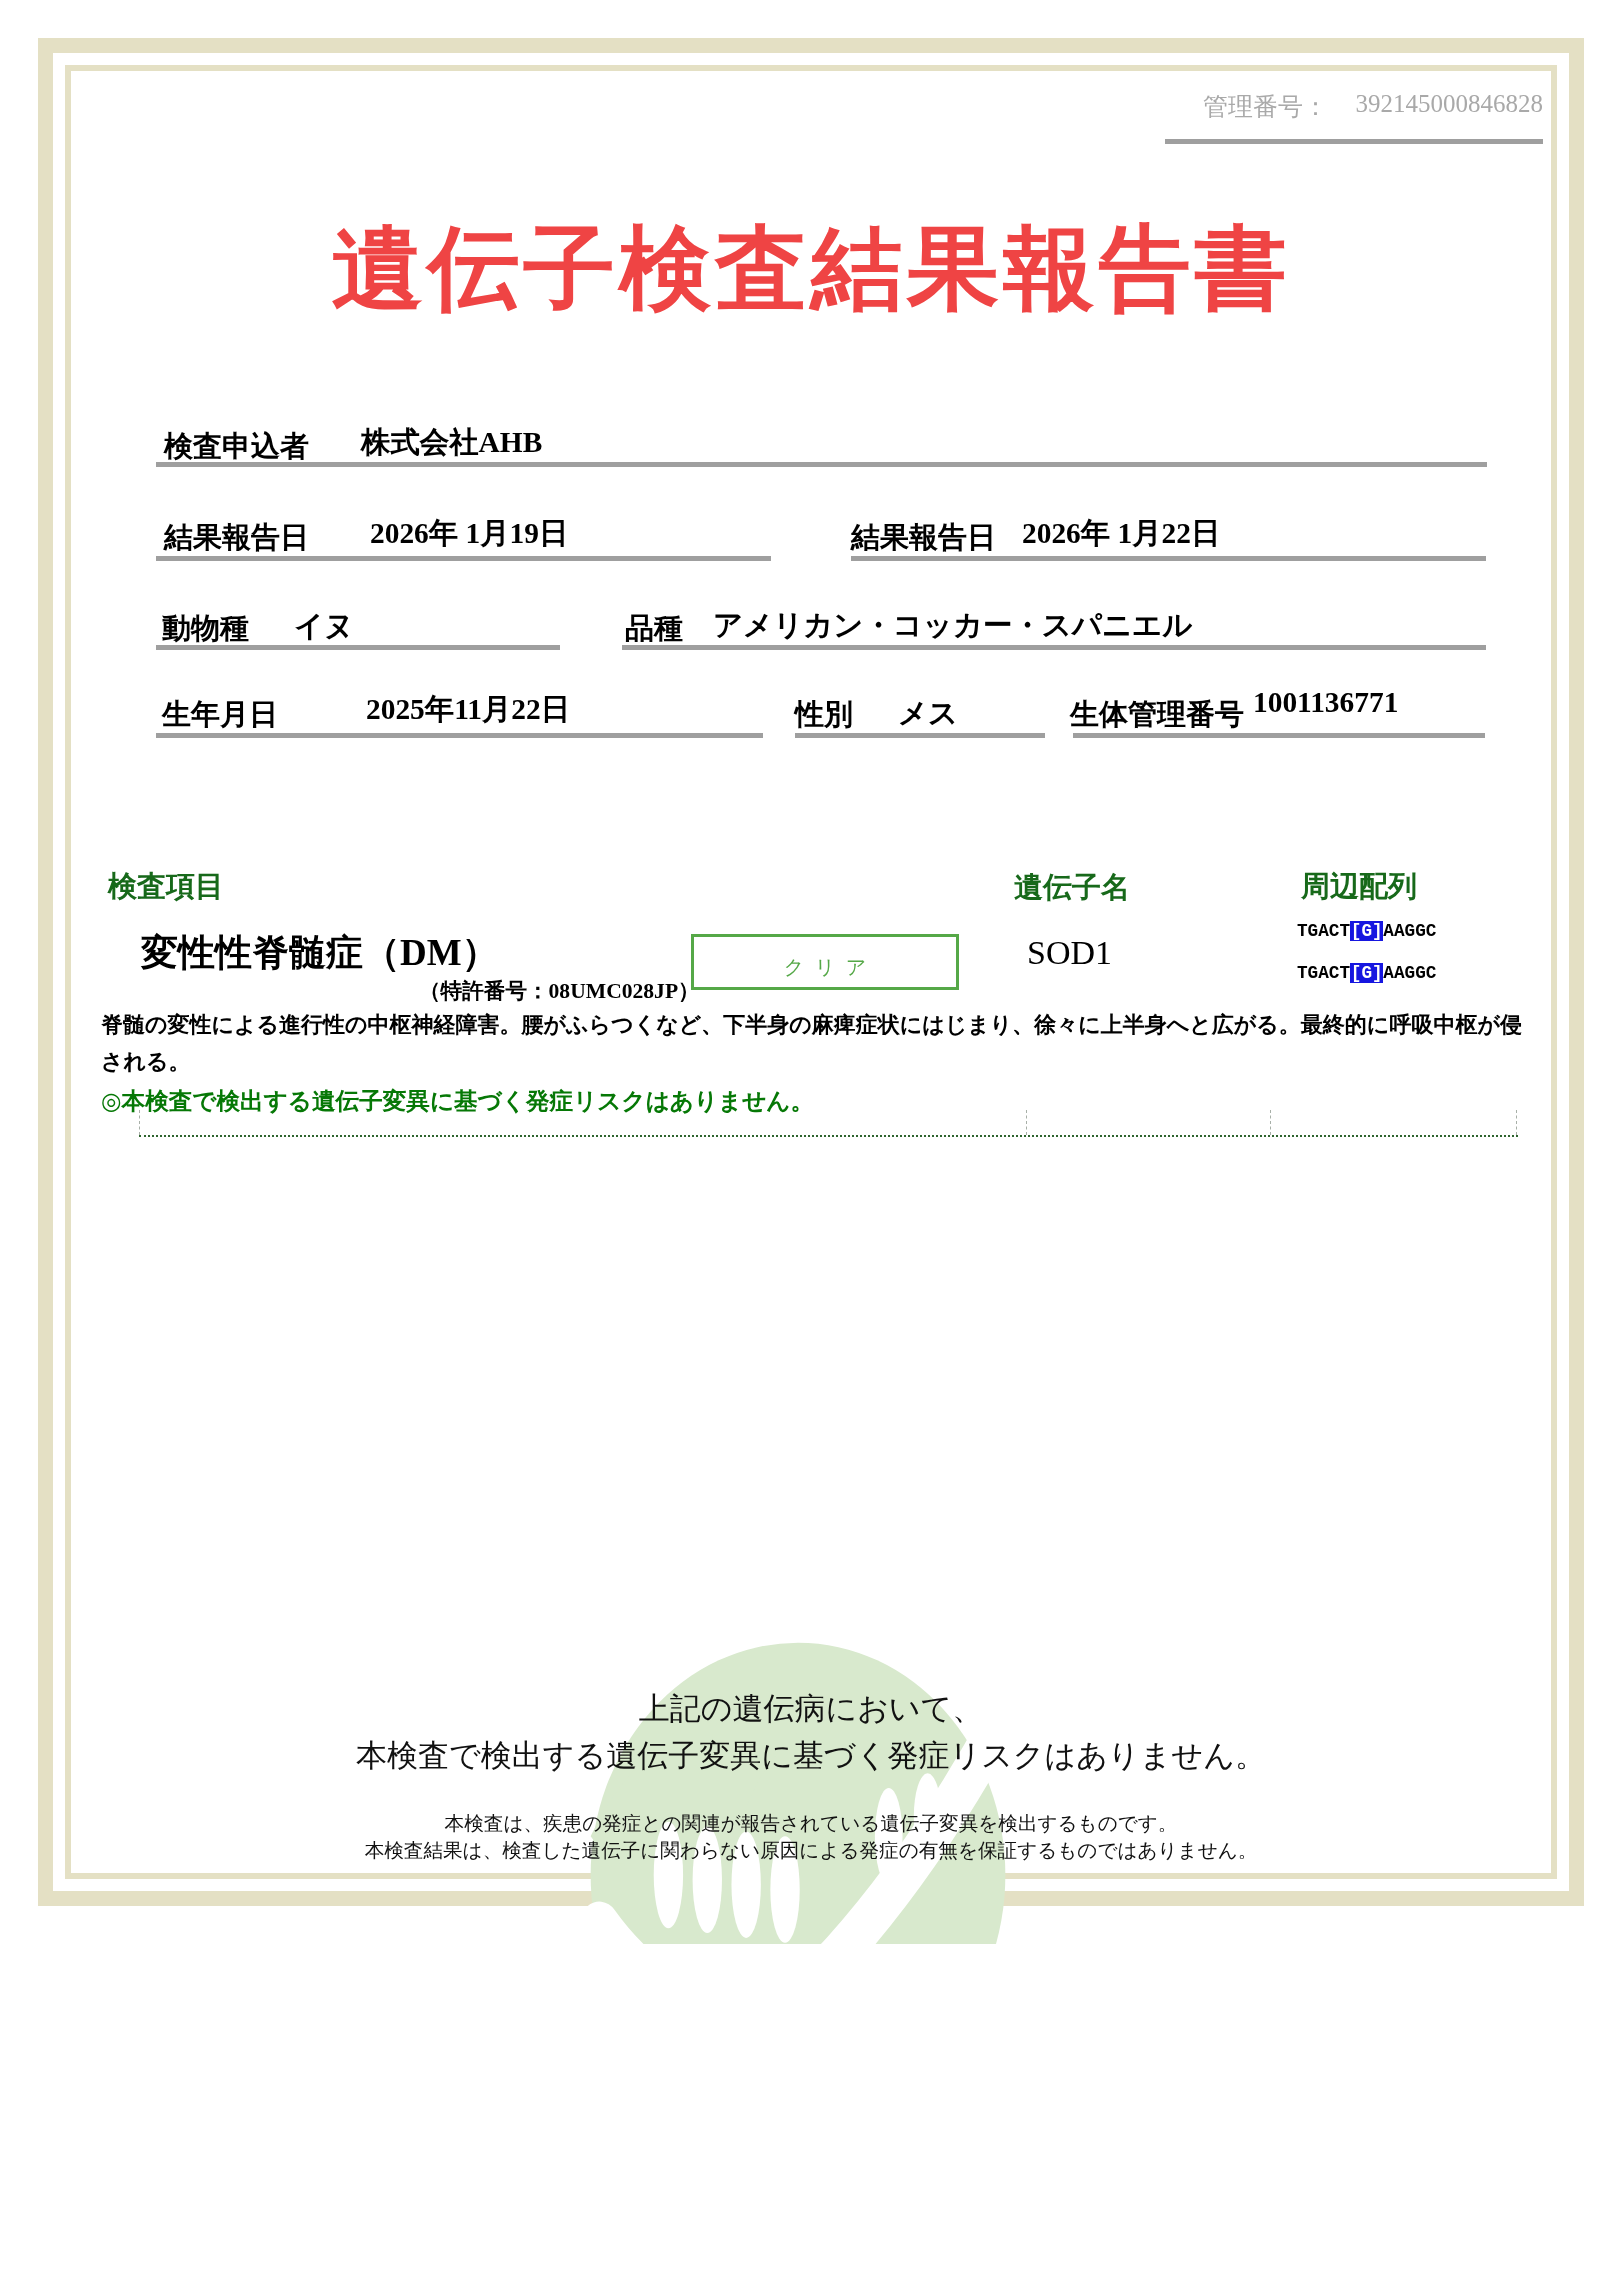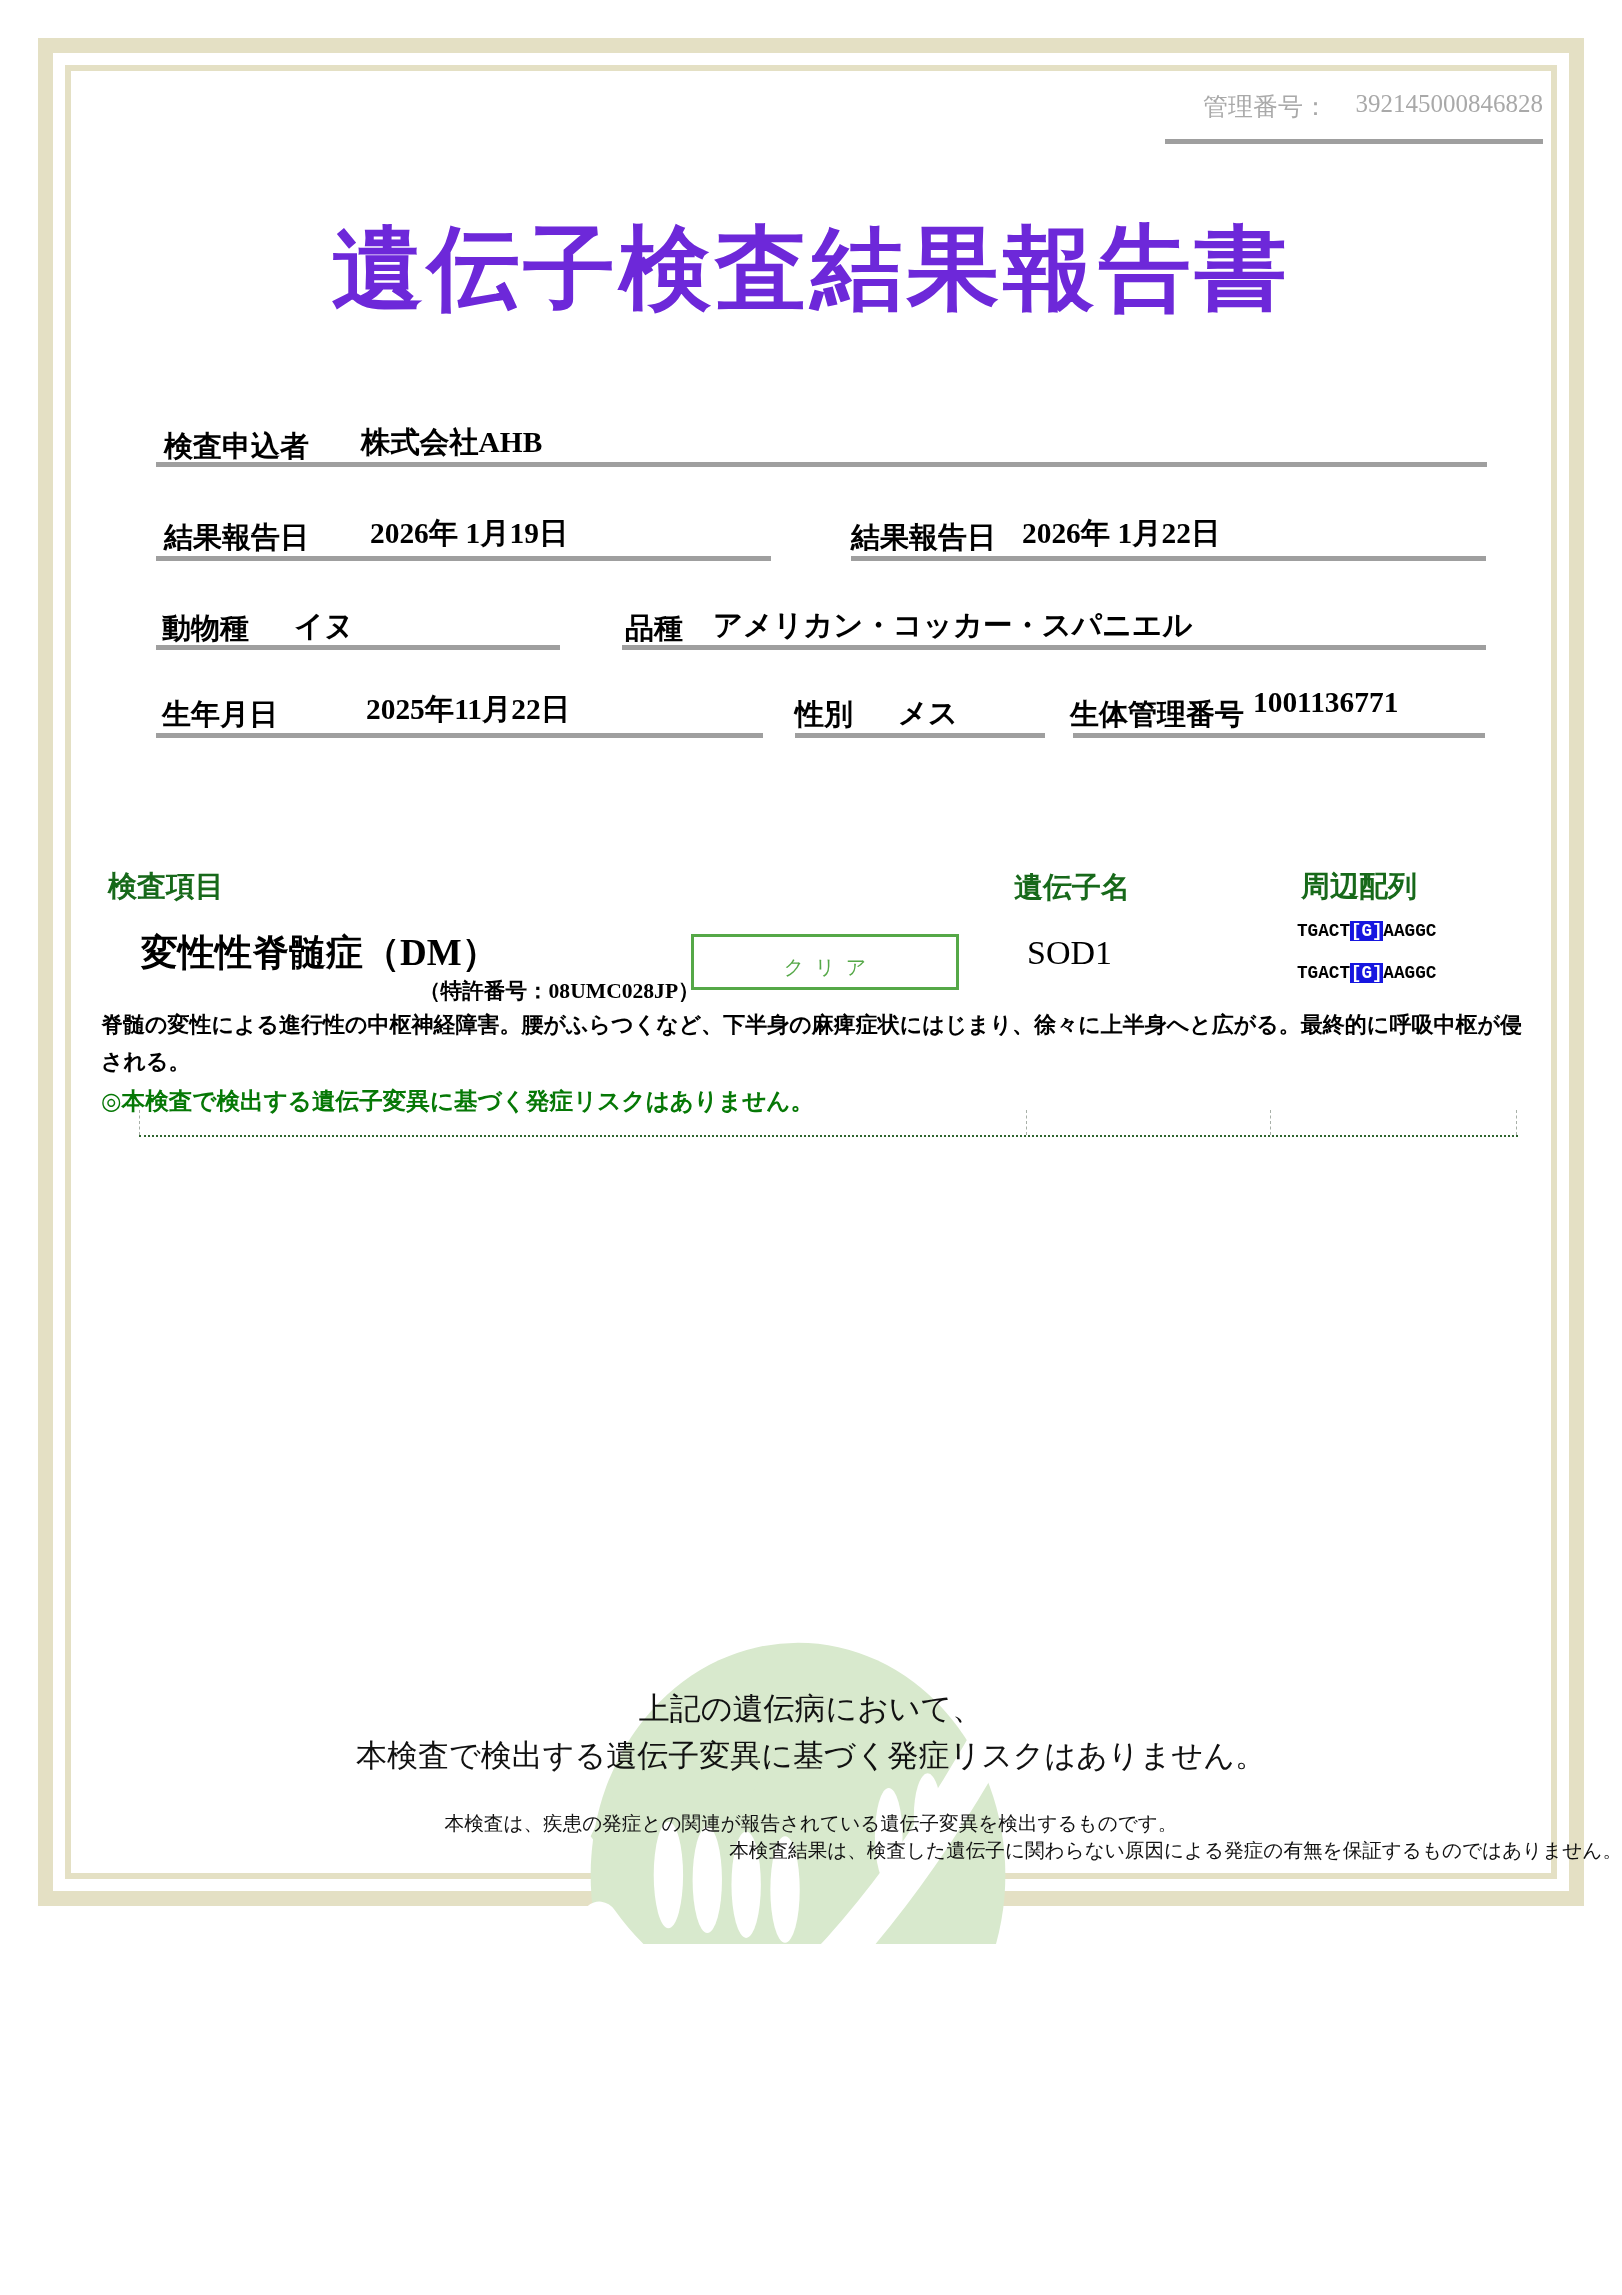--- a/index.html
+++ b/index.html
@@ -8,21 +8,21 @@
   
   .frame-outer{position:absolute;left:38px;top:38px;right:38px;bottom:38px;
                border:15px solid #e4e0c4;}
   .frame-inner{position:absolute;left:65px;top:65px;right:65px;bottom:65px;
                border:6.5px solid #e4e0c4;}
   
   .hr{position:absolute;height:4.6px;background:#9f9f9f;}
   .mgmt{position:absolute;left:1112px;top:90px;width:431px;display:flex;justify-content:flex-end;
         gap:27.5px;color:#a9a9a9;font-size:25px;}
   .title{position:absolute;left:0;top:207px;width:1622px;margin:0;text-align:center;
-         font-size:92px;font-weight:bold;letter-spacing:3.9px;color:#6d28d9;}
+         font-size:92px;font-weight:bold;letter-spacing:3.9px;color:#ef4444;}
   .lbl{position:absolute;font-size:29px;font-weight:bold;color:#000;white-space:nowrap;}
   .val{position:absolute;font-size:29.4px;font-weight:bold;color:#000;white-space:nowrap;}
   .ghead{position:absolute;font-size:29px;font-weight:bold;color:#17691a;white-space:nowrap;}
   .disease{position:absolute;left:105px;top:928px;font-size:37px;font-weight:bold;white-space:nowrap;margin-left:36px;}
   .patent{position:absolute;left:419px;top:976px;font-size:21.6px;font-weight:bold;white-space:nowrap;}
   .clear-box{position:absolute;left:691px;top:934px;width:262px;height:50px;background:#fff;
              border:3.3px solid #55a847;display:flex;align-items:center;justify-content:center;}
   .clear-box span{color:#55a847;font-size:20px;letter-spacing:10.5px;padding-left:10.5px;margin-top:10px;}
   .gene{position:absolute;left:1027px;top:934px;font-size:34px;white-space:nowrap;}
   .seq{position:absolute;left:1297px;font-family:"Liberation Mono","DejaVu Sans Mono",monospace;
@@ -144,21 +144,21 @@
     <ellipse class="mark-rung" cx="38" cy="52" rx="3.4" ry="11"></ellipse>
     <ellipse class="mark-rung" cx="47" cy="53" rx="3.4" ry="11"></ellipse>
     <ellipse class="mark-rung" cx="71" cy="42" rx="3.2" ry="10"></ellipse>
     <ellipse class="mark-rung" cx="80" cy="38" rx="3.2" ry="9"></ellipse>
     <path class="mark-swoosh" d="M4 60 C20 80 42 84 60 66 C74 52 86 36 97 18"></path>
   </svg>
 
   <div class="center-line sans summary-big" style="top:1688px;">上記の遺伝病において、</div>
   <div class="center-line sans summary-big" style="top:1735px;">本検査で検出する遺伝子変異に基づく発症リスクはありません。</div>
   <div class="center-line sans summary-note" style="top:1810px;">本検査は、疾患の発症との関連が報告されている遺伝子変異を検出するものです。</div>
-  <div class="center-line sans summary-note" style="top:1837px;text-align:right;">本検査結果は、検査した遺伝子に関わらない原因による発症の有無を保証するものではありません。</div>
+  <div class="center-line sans summary-note" style="top:1837px;">本検査結果は、検査した遺伝子に関わらない原因による発症の有無を保証するものではありません。</div>
 
   <svg class="logo-mark" viewBox="0 0 100 100">
     <circle class="mark-body" cx="50" cy="50" r="48"></circle>
     <path class="mark-band" d="M2 42 C14 20 34 10 56 16 C44 24 38 32 36 44 C24 52 10 52 2 42 Z"></path>
     <ellipse class="mark-rung" cx="20" cy="50" rx="3.4" ry="11"></ellipse>
     <ellipse class="mark-rung" cx="29" cy="51" rx="3.4" ry="11"></ellipse>
     <ellipse class="mark-rung" cx="38" cy="52" rx="3.4" ry="11"></ellipse>
     <ellipse class="mark-rung" cx="47" cy="53" rx="3.4" ry="11"></ellipse>
     <ellipse class="mark-rung" cx="71" cy="42" rx="3.2" ry="10"></ellipse>
     <ellipse class="mark-rung" cx="80" cy="38" rx="3.2" ry="9"></ellipse>

